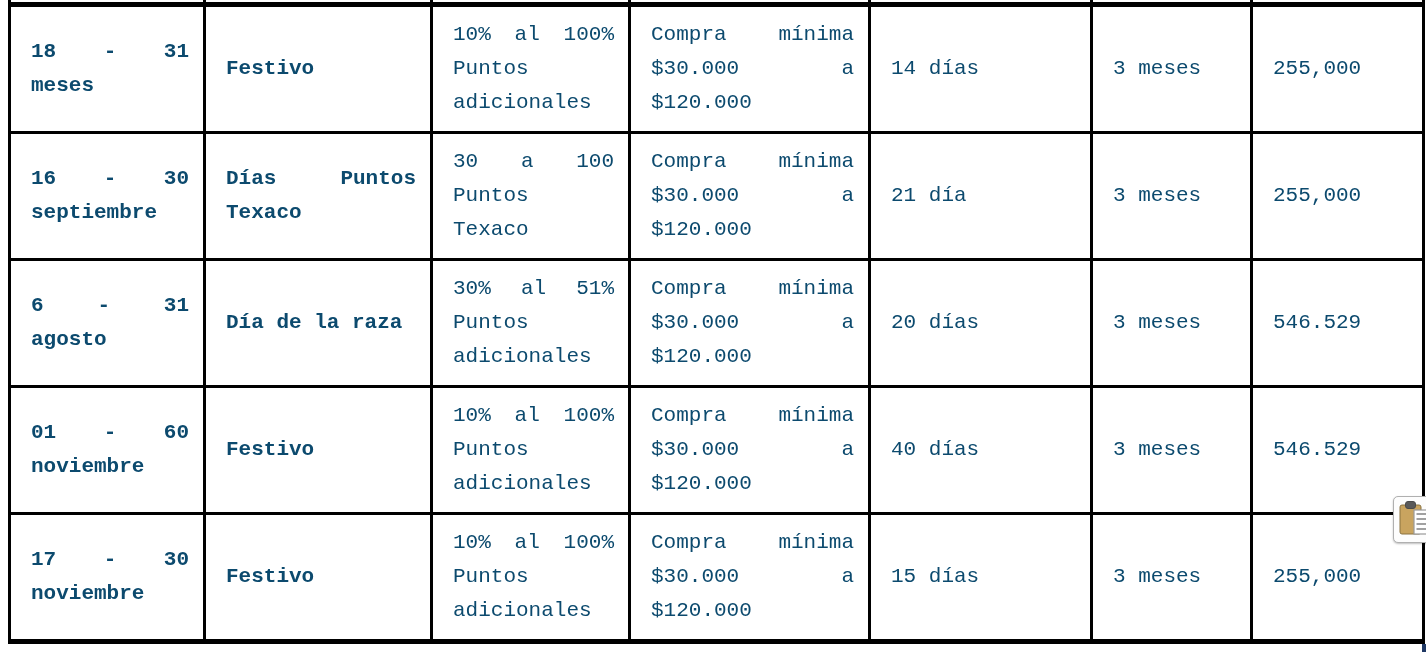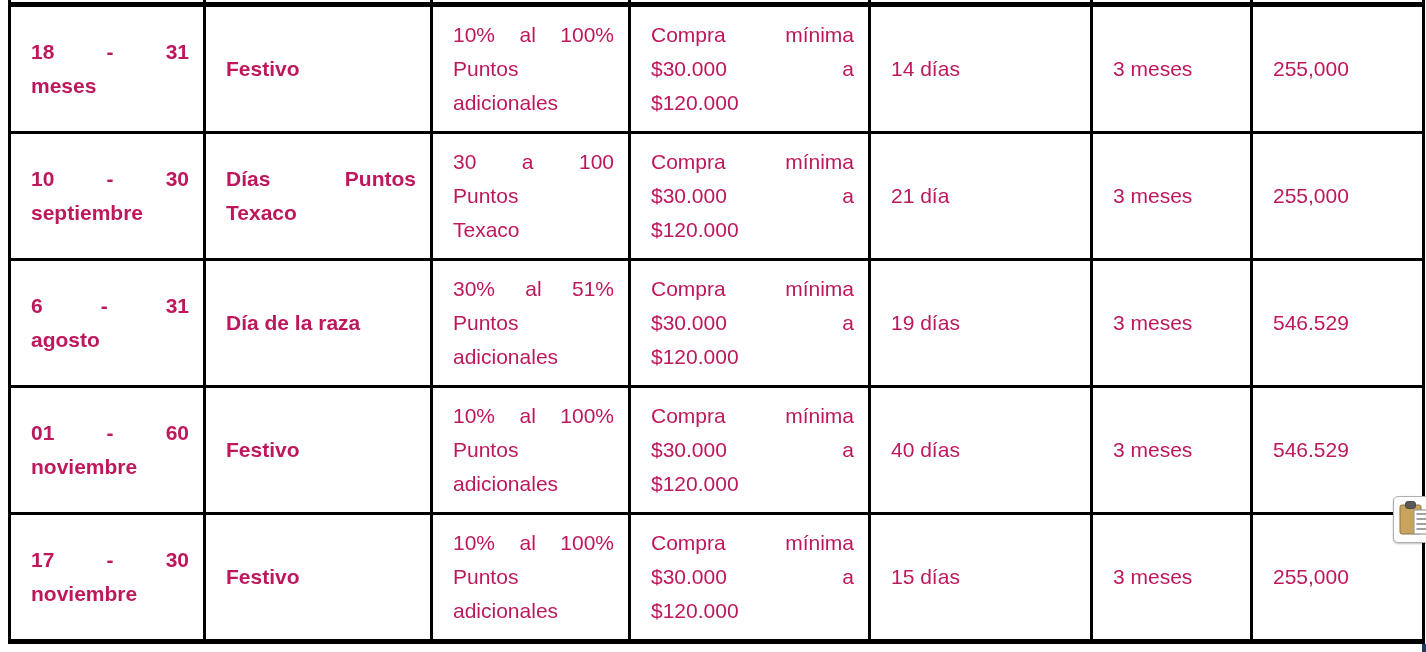--- a/index.html
+++ b/index.html
@@ -1,18 +1,18 @@
 <!DOCTYPE html>
 <html><head>
 <meta charset="utf-8">
 <style>
   html,body{margin:0;padding:0;background:#fff;}
   .stage{
     position:relative;width:1426px;height:652px;background:#ffffff;overflow:hidden;
-    font-family:Liberation Sans, sans-serif;color:#be185d;
+    font-family:Liberation Mono, monospace;color:#0c4a6e;
   }
   table.doc{border-collapse:collapse;table-layout:fixed;position:absolute;left:8px;top:0;}
   table.doc td{
     border:3px solid #000;vertical-align:middle;
     padding:0 14px 0 20px;font-size:21px;background:#fff;
   }
   tr.sliver td{height:2px;border-top:none;border-bottom:5px solid #000;padding:0;}
   tr.row td{height:124px;}
   tr.row:last-child td{border-bottom:5px solid #000;}
   td.bold{font-weight:bold;}
@@ -80,21 +80,21 @@
           </td>
           <td class="ctr">
             <div class="ln">3 meses</div>
           </td>
           <td class="ctr">
             <div class="ln">255,000</div>
           </td>
         </tr>
         <tr class="row">
           <td class="bold">
-            <div class="ln j">10 - 30</div>
+            <div class="ln j">16 - 30</div>
             <div class="ln lft">septiembre</div>
           </td>
           <td class="bold">
             <div class="ln j">Días Puntos</div>
             <div class="ln lft">Texaco</div>
           </td>
           <td>
             <div class="ln j">30 a 100</div>
             <div class="ln j">Puntos</div>
             <div class="ln lft">Texaco</div>
@@ -126,21 +126,21 @@
             <div class="ln j">30% al 51%</div>
             <div class="ln j">Puntos</div>
             <div class="ln lft">adicionales</div>
           </td>
           <td>
             <div class="ln j">Compra mínima</div>
             <div class="ln j">$30.000 a</div>
             <div class="ln lft">$120.000</div>
           </td>
           <td class="ctr">
-            <div class="ln">19 días</div>
+            <div class="ln">20 días</div>
           </td>
           <td class="ctr">
             <div class="ln">3 meses</div>
           </td>
           <td class="ctr">
             <div class="ln">546.529</div>
           </td>
         </tr>
         <tr class="row">
           <td class="bold">

